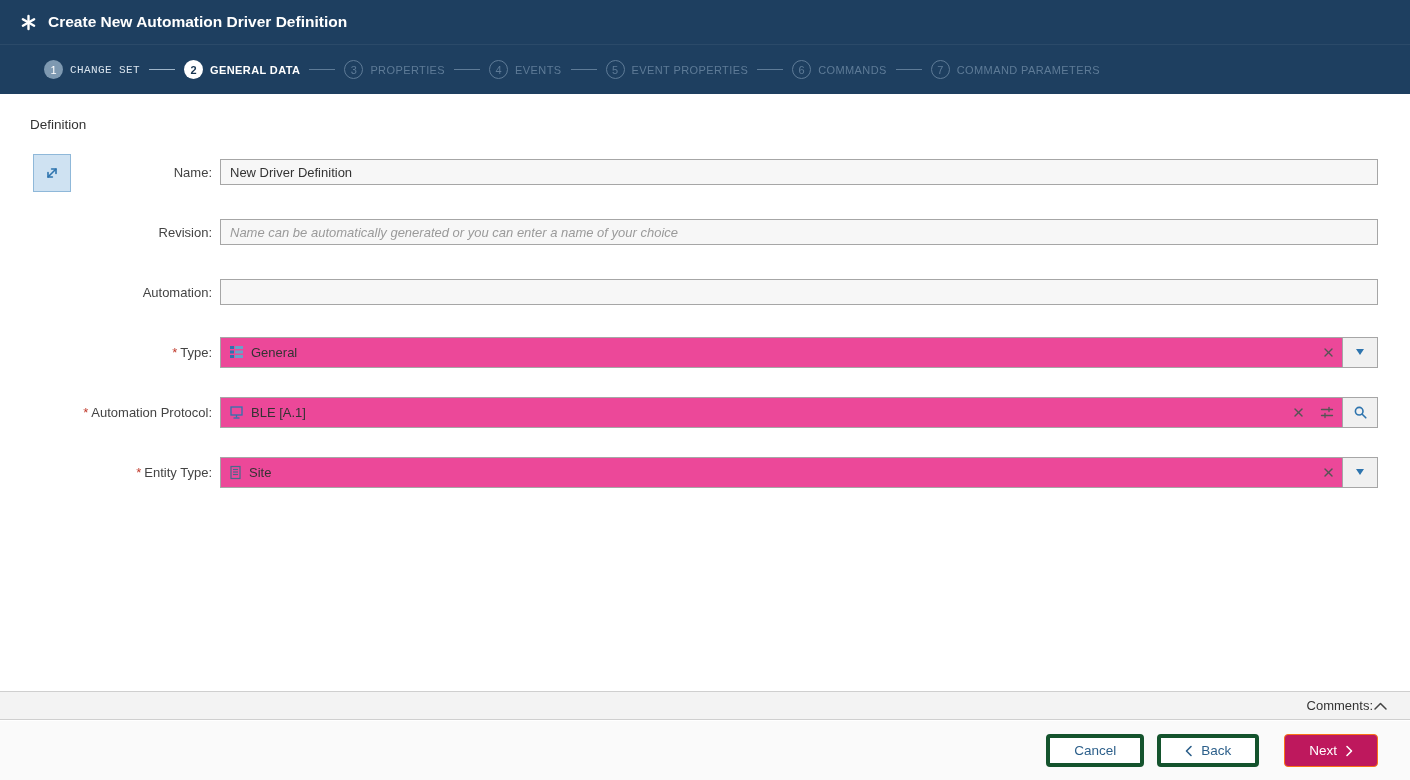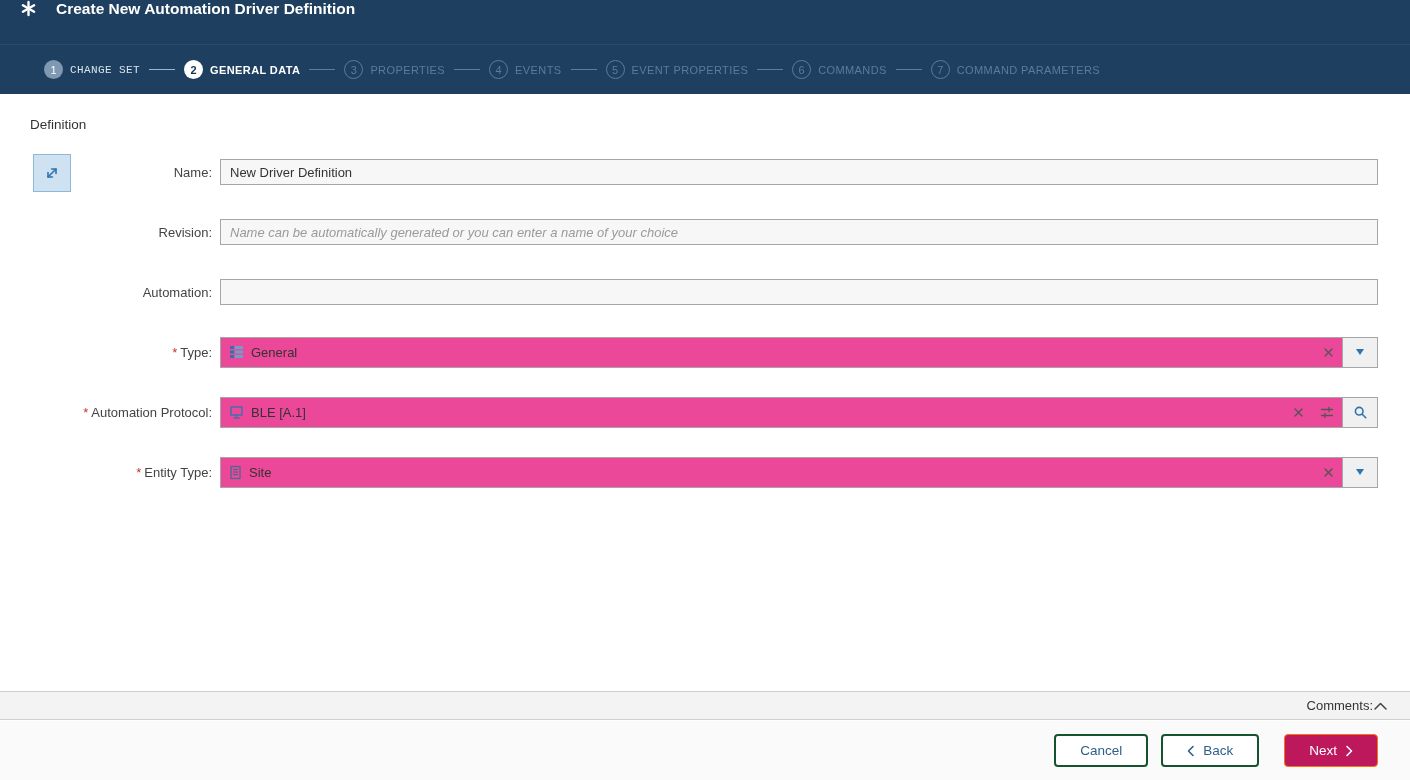--- a/index.html
+++ b/index.html
@@ -1,21 +1,21 @@
 <!DOCTYPE html>
 <html><head>
 <meta charset="utf-8">
 <style>
   * { margin:0; padding:0; box-sizing:border-box; }
   html,body { width:1410px; height:780px; }
   body { font-family:"Liberation Sans", sans-serif; position:relative; background:#fff; overflow:hidden; }
 
   
   .header { position:absolute; top:0; left:0; right:0; height:44px; background:#1e3f60;
-            display:flex; padding:0 20px; gap:19px; }
+            display:flex; align-items:center; padding:0 20px; gap:11px; }
   .header .title { font-size:15.5px; color:#ffffff; font-weight:600; }
 
   
   .wizard { position:absolute; top:44px; left:0; right:0; height:50px; background:#1e3f60;
             display:flex; align-items:center; padding-left:44px; border-top:1px solid rgba(255,255,255,0.06); }
   .step { display:flex; align-items:center; gap:7px; cursor:pointer; }
   .step-circle { width:19px; height:19px; border-radius:50%; display:flex; align-items:center;
                  justify-content:center; font-size:11px; flex:none; }
   .step-label { font-size:11px; letter-spacing:.4px; white-space:nowrap; }
   .step.completed .step-circle { background:#7e99b1; color:#ffffff; }
@@ -55,21 +55,21 @@
   .comments { position:absolute; top:691px; left:0; right:0; height:29px; background:#f3f3f3;
               border-top:1px solid #cfcfcf; border-bottom:1px solid #cfcfcf; display:flex;
               align-items:center; justify-content:flex-end; padding:0 22px 0 35px; cursor:pointer; }
   .comments-label { font-size:13px; color:#333; }
 
   
   .footer { position:absolute; top:721px; left:0; right:0; bottom:0; background:#fafafa;
             display:flex; align-items:center; justify-content:flex-end; gap:13px; padding-right:32px; }
   .btn { height:33px; border-radius:4px; font-size:13.5px; display:flex; align-items:center; gap:8px;
          padding:0 24px; cursor:pointer; font-family:inherit; }
-  .btn.ghost { background:#ffffff; border:2px solid #14532d; color:#2c5f8a; }
+  .btn.ghost { background:#ffffff; border:4px solid #14532d; color:#2c5f8a; }
   .btn.primary { background:#be185d; border:1px solid #f97316; color:#ffffff;margin-left:12px; }
 </style>
 </head>
 <body>
 
 <header class="header">
   <span style="display:flex;">
     <svg width="17" height="17" viewBox="0 0 17 17">
       <g stroke="#ffffff" stroke-width="2.4" stroke-linecap="round">
         <line x1="8.5" y1="2" x2="8.5" y2="15"></line>

